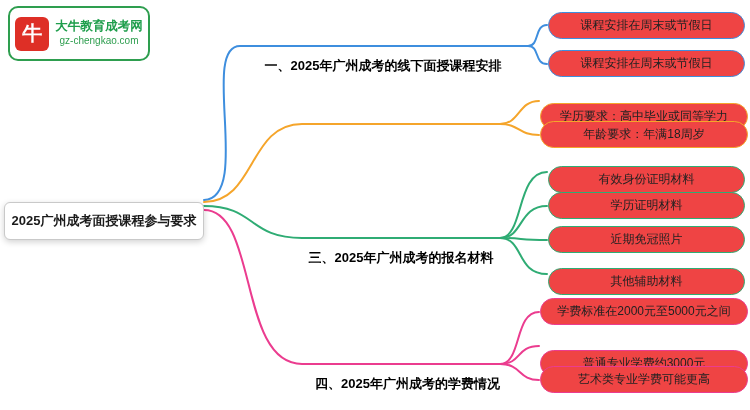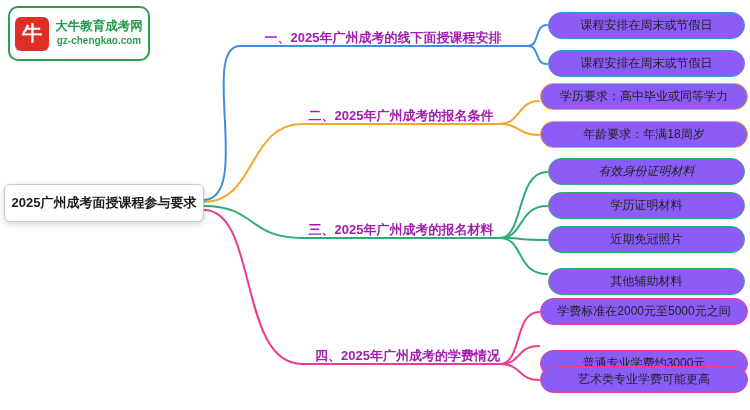--- a/index.html
+++ b/index.html
@@ -15,37 +15,37 @@
     display:flex; align-items:center; justify-content:center; gap:6px;
     background:#fff; padding:4px 6px;
   }
   .logo-icon {
     width:34px; height:34px; background:#de2f26; border-radius:6px;
     color:#fff; font-weight:bold; font-size:20px;
     display:flex; align-items:center; justify-content:center; flex:0 0 auto;
   }
   .logo-text { display:flex; flex-direction:column; align-items:center; line-height:1.25; }
   .logo-title { color:#1f9e4c; font-weight:bold; font-size:12.5px; white-space:nowrap; }
-  .logo-url { color:#2e9e4f; font-size:10px;font-weight:bold; }
+  .logo-url { color:#2e9e4f; font-size:10px; }
 
   .root-node {
-    position:absolute; left:4px; top:184px; width:200px; height:38px;
+    position:absolute; left:4px; top:202px; width:200px; height:38px;
     background:#fff; border:1px solid #c9c9c9; border-radius:6px;
     box-shadow:0 2px 6px rgba(0,0,0,.18);
     display:flex; align-items:center; justify-content:center;
     font-size:13px; font-weight:bold; color:#1a1a1a; text-align:center;
   }
 
   .branch-label {
-    position:absolute; font-size:13px; font-weight:bold; color:#a21caf;
-    text-align:center; white-space:nowrap;
+    position:absolute; font-size:13px; font-weight:bold; color:#000000;
+    text-align:center; white-space:nowrap;margin-top:28px;
   }
 
   .child {
-    position:absolute; height:27px; background:#8b5cf6;
+    position:absolute; height:27px; background:#ef4444;
     border:1.5px solid var(--c); border-radius:14px;
     display:flex; align-items:center; justify-content:center;
     font-size:12px; color:#222; white-space:nowrap; padding:12px 6px;
   }
 </style>
 </head>
 <body>
 
 <div class="canvas">
 
@@ -79,31 +79,30 @@
     <div class="logo-icon">牛</div>
     <div class="logo-text">
       <div class="logo-title">大牛教育成考网</div>
       <div class="logo-url">gz-chengkao.com</div>
     </div>
   </div>
 
   <div class="root-node">2025广州成考面授课程参与要求</div>
 
   <div class="branch-label" style="left:238px;top:29px;width:290px;">一、2025年广州成考的线下面授课程安排</div>
-  <div class="branch-label" style="left:302px;top:107px;width:198px;">二、2025年广州成考的报名条件</div>
   <div class="branch-label" style="left:302px;top:221px;width:198px;">三、2025年广州成考的报名材料</div>
   <div class="branch-label" style="left:302px;top:347px;width:198px;text-align:right;">四、2025年广州成考的学费情况</div>
 
   <div class="child" style="left: 548px; top: 12px; width: 197px; --c: #3E8EDE;">课程安排在周末或节假日</div>
   <div class="child" style="left: 548px; top: 50px; width: 197px; --c: #3E8EDE;">课程安排在周末或节假日</div>
 
-  <div class="child" style="left: 540px; top: 83px; width: 208px; --c: #F5A52B;">学历要求：高中毕业或同等学力</div>
+  <div class="child" style="left: 540px; top: 103px; width: 208px; --c: #F5A52B;">学历要求：高中毕业或同等学力</div>
   <div class="child" style="left: 540px; top: 121px; width: 208px; --c: #F5A52B;">年龄要求：年满18周岁</div>
 
-  <div class="child" style="left: 548px; top: 158px; width: 197px; font-style: italic; --c: #2FAC74;">有效身份证明材料</div>
+  <div class="child" style="left: 548px; top: 166px; width: 197px; --c: #2FAC74;">有效身份证明材料</div>
   <div class="child" style="left: 548px; top: 226px; width: 197px; --c: #2FAC74;">近期免冠照片</div>
   <div class="child" style="left: 548px; top: 192px; width: 197px; --c: #2FAC74;">学历证明材料</div>
   <div class="child" style="left: 548px; top: 268px; width: 197px; --c: #2FAC74;">其他辅助材料</div>
 
   <div class="child" style="left: 540px; top: 298px; width: 208px; --c: #EB3C8F;">学费标准在2000元至5000元之间</div>
   <div class="child" style="left: 540px; top: 350px; width: 208px; --c: #EB3C8F;">普通专业学费约3000元</div>
   <div class="child" style="left: 540px; top: 366px; width: 208px; font-family: Liberation Mono, monospace; --c: #EB3C8F;">艺术类专业学费可能更高</div>
 
 </div>
 

